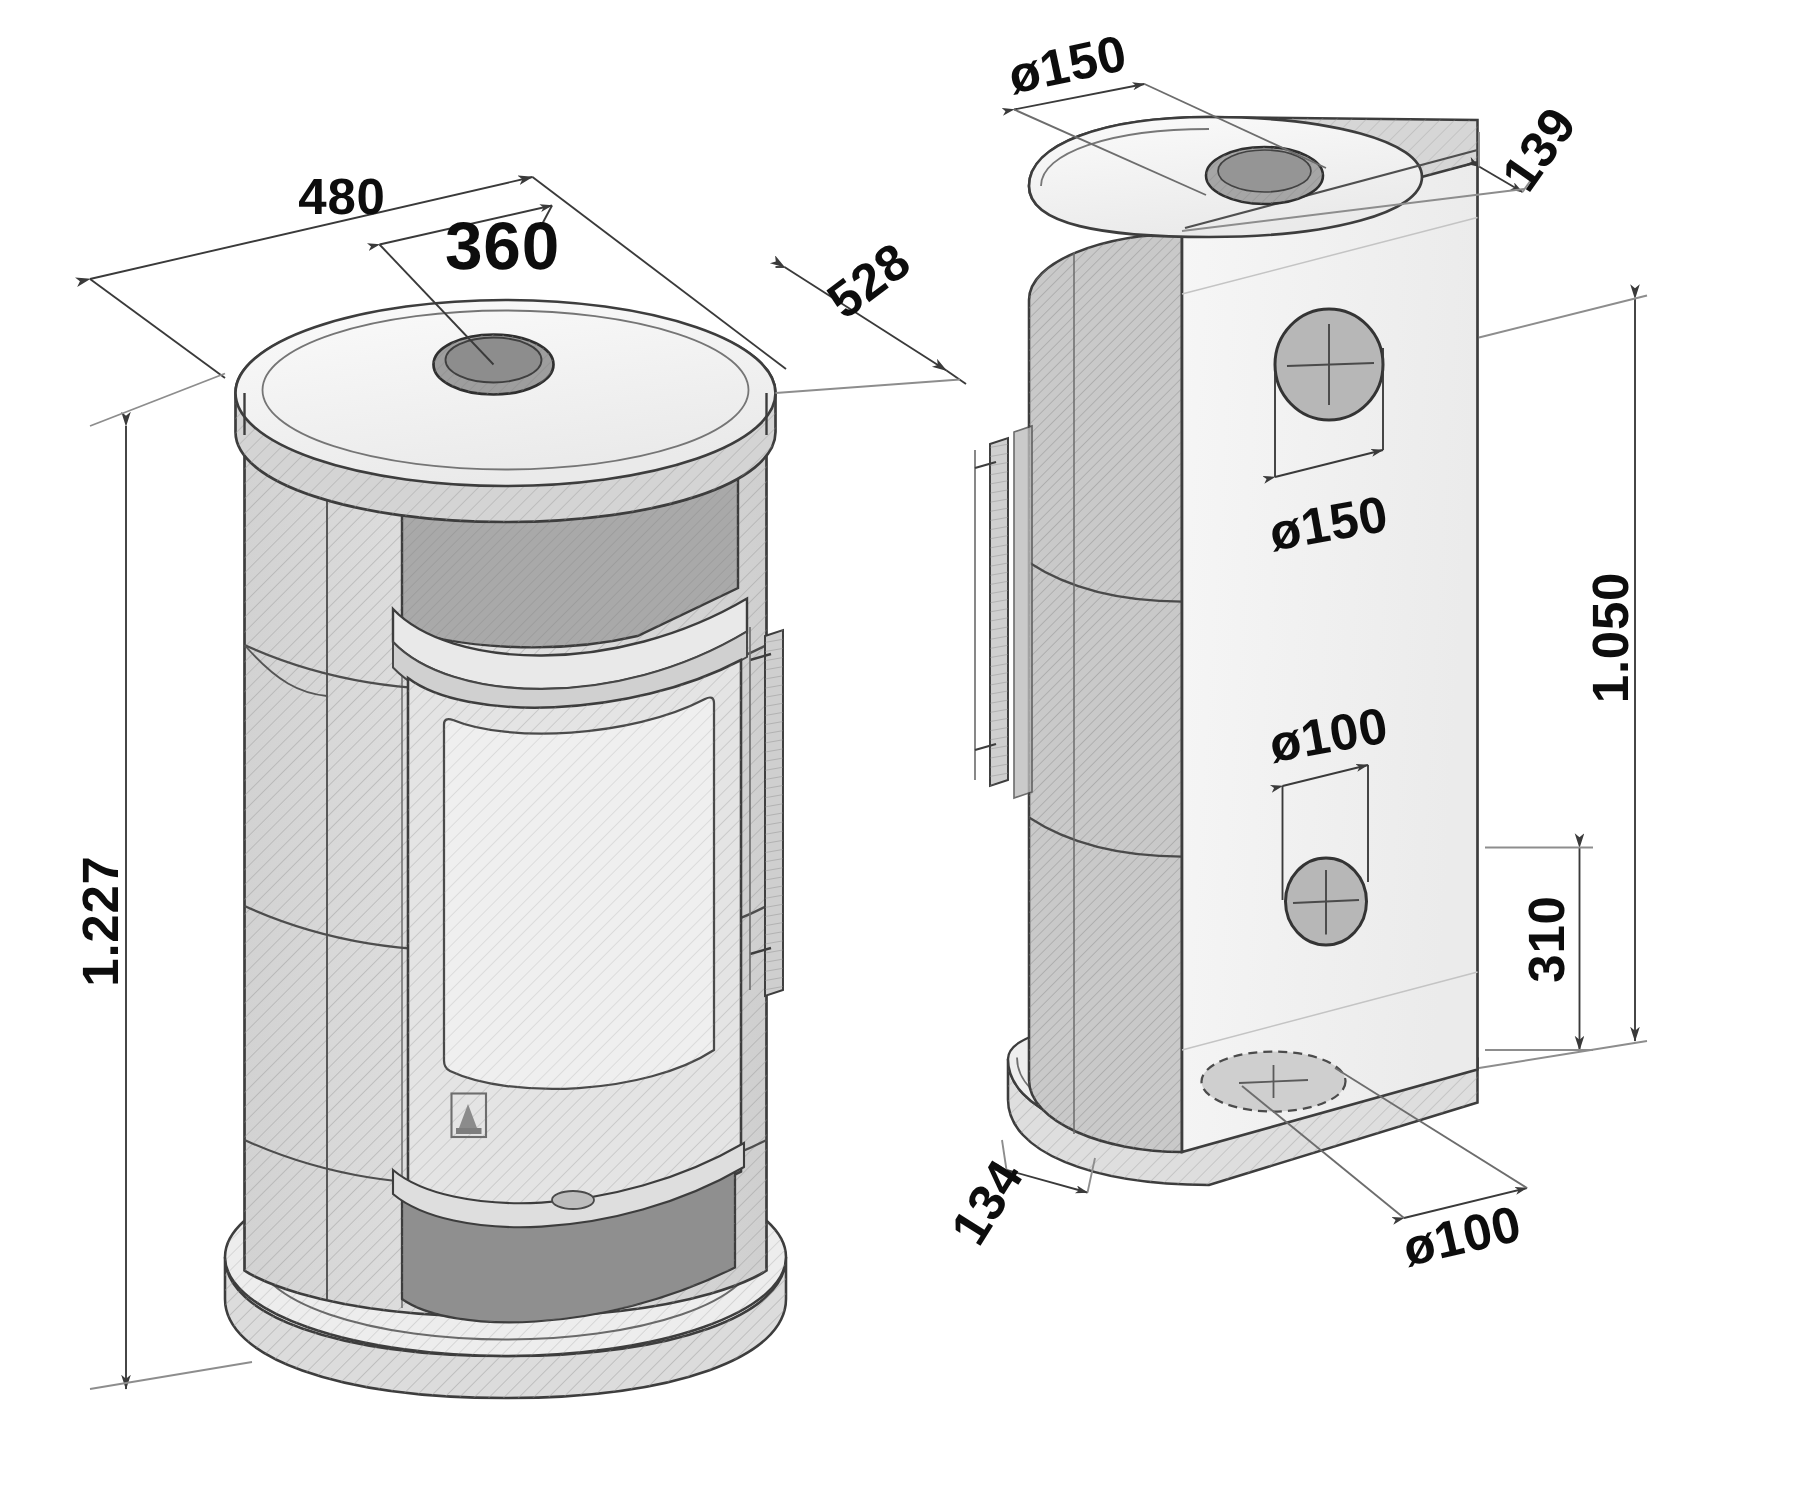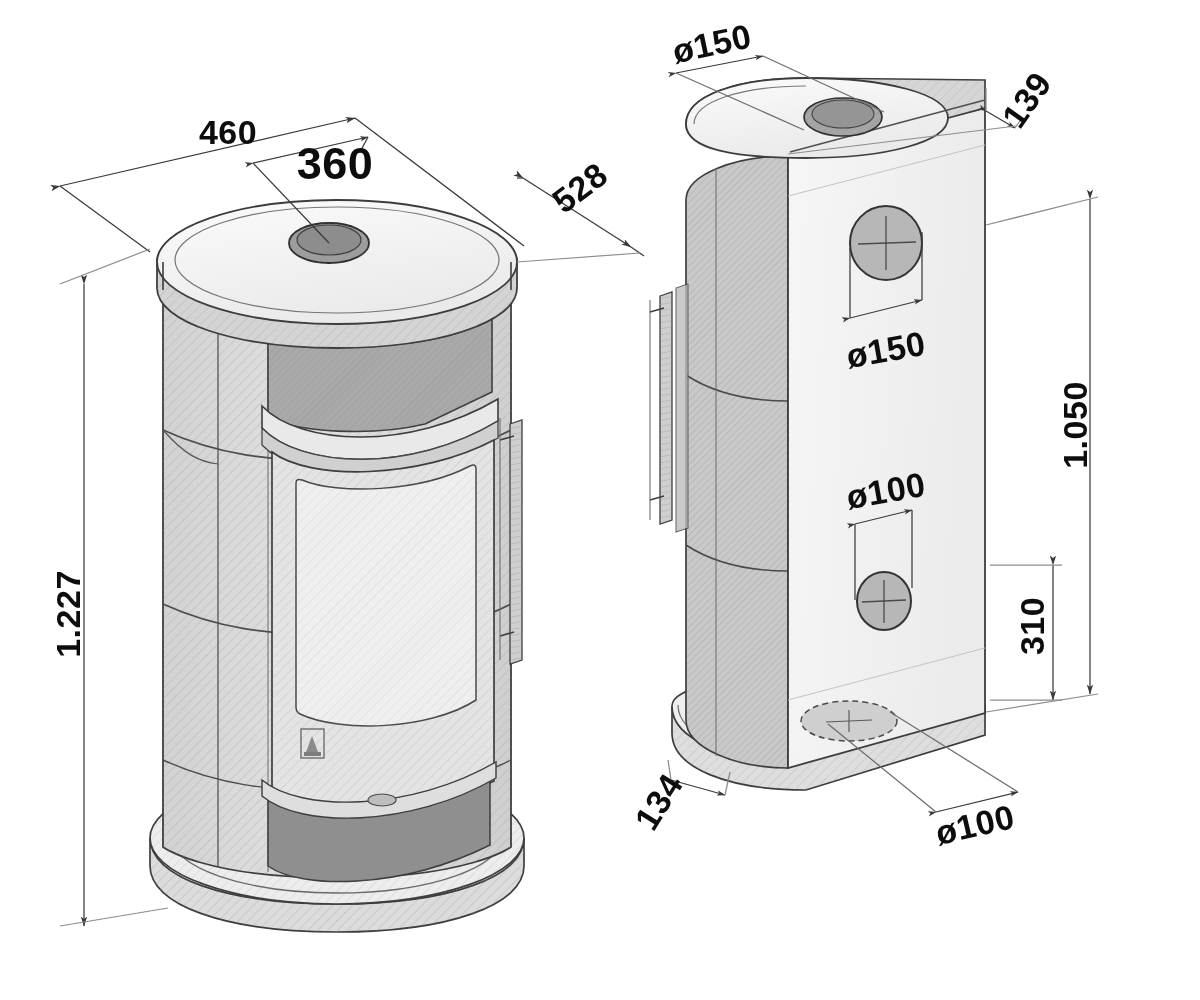--- a/index.html
+++ b/index.html
@@ -289,21 +289,21 @@
         <line x1="671" y1="780" x2="668" y2="760" stroke="#8d8d8d"></line>
         <line x1="725" y1="795" x2="730" y2="772" stroke="#8d8d8d"></line>
 
         <line x1="936" y1="812" x2="1018" y2="792" marker-start="url(#arS)" marker-end="url(#arS)"></line>
         <line x1="936" y1="812" x2="828" y2="724" stroke="#6d6d6d"></line>
         <line x1="1018" y1="792" x2="890" y2="712" stroke="#6d6d6d"></line>
       </g>
     </g>
   </svg>
 
-  <div class="dim-text" style="left:228px; top:132px; font-size:34px; transform:translate(-50%,-50%) rotate(0deg);">460</div>
+  <div class="dim-text" style="left:228px; top:132px; font-size:34px; transform:translate(-50%,-50%) rotate(0deg);">480</div>
 
   <div class="dim-text" style="left:335px; top:164px; font-size:45px; transform:translate(-50%,-50%) rotate(0deg);">360</div>
 
   <div class="dim-text" style="left:580px; top:188px; font-size:34px; transform:translate(-50%,-50%) rotate(-37deg);">528</div>
 
   <div class="dim-text" style="left:68px; top:614px; font-size:34px; transform:translate(-50%,-50%) rotate(-90deg);">1.227</div>
 
   <div class="dim-text" style="left:712px; top:44px; font-size:34px; transform:translate(-50%,-50%) rotate(-12deg);">ø150</div>
 
   <div class="dim-text" style="left:1027px; top:100px; font-size:34px; transform:translate(-50%,-50%) rotate(-55deg);">139</div>

